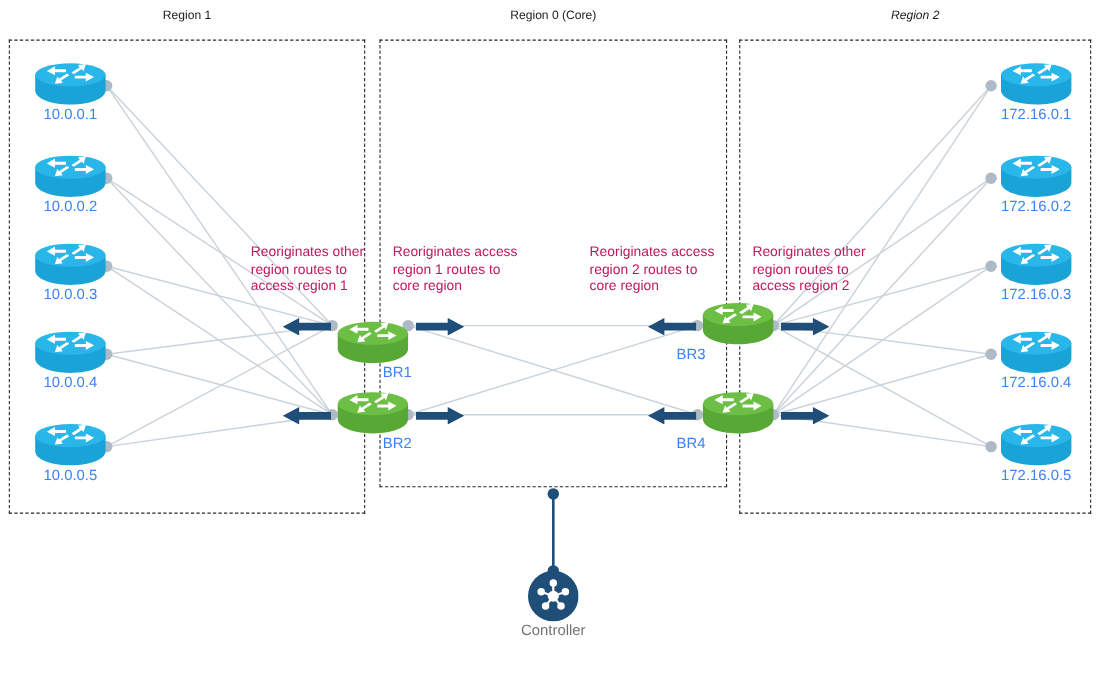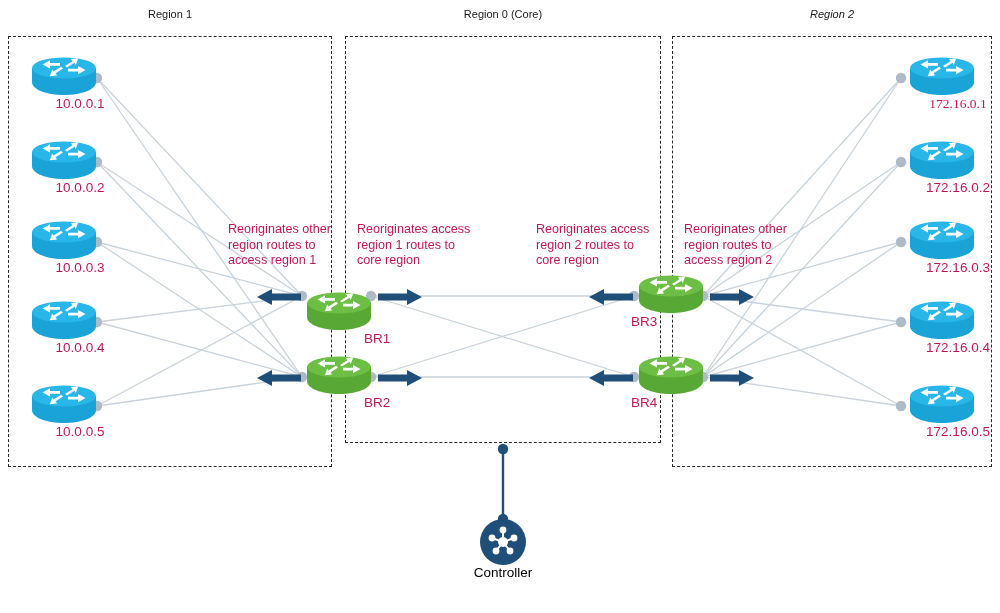--- a/index.html
+++ b/index.html
@@ -2,24 +2,24 @@
 <html><head>
 <meta charset="utf-8">
 <style>
   html,body{margin:0;padding:0;background:#ffffff;}
   body{width:1000px;height:613px;font-family:"Liberation Sans","DejaVu Sans",sans-serif;}
   #stage{position:relative;width:1000px;height:613px;overflow:hidden;background:#fff;}
   #wires{position:absolute;left:0;top:0;width:1000px;height:613px;}
   .region-title{position:absolute;font-size:11px;color:#1a1a1a;text-align:center;white-space:nowrap;}
   .region-box{position:absolute;border:1.6px dashed #2a2a2a;box-sizing:border-box;background:transparent;}
   .node{position:absolute;}
-  .node .label{position:absolute;left:50%;transform:translateX(-50%);top:40px;font-size:13.5px;color:#be185d;white-space:nowrap;margin-left:16px;}
+  .node .label{position:absolute;left:50%;transform:translateX(-50%);top:40px;font-size:13.5px;color:#3b82f6;white-space:nowrap;}
   .node.br .label{position:absolute;left:auto;transform:none;}
   .annot{position:absolute;font-size:12.6px;line-height:15.6px;color:#be185d;white-space:pre-line;}
-  .ctrl-label{position:absolute;font-size:13.5px;color:#000000;left:50%;transform:translateX(-50%);top:46px;white-space:nowrap;}
+  .ctrl-label{position:absolute;font-size:13.5px;color:#737373;left:50%;transform:translateX(-50%);top:46px;white-space:nowrap;}
   svg{display:block;}
 </style>
 </head>
 <body>
 
 <div id="stage">
 
   <svg id="wires" viewBox="0 0 1000 613">
       <line x1="97" y1="78" x2="302" y2="296" stroke="#C9D3DB" stroke-width="1.3"></line>
       <line x1="97" y1="78" x2="302" y2="377" stroke="#C9D3DB" stroke-width="1.3"></line>
@@ -135,21 +135,21 @@
           <ellipse cx="34" cy="12" rx="32" ry="10.5" fill="#29B6E8"></ellipse>
           <g fill="#ffffff">
             <path d="M30,7 L20,7 L20,4.2 L12.5,8.6 L20,12.4 L20,9.7 L30,9.7 Z"></path>
             <path d="M38,15.4 L48,15.4 L48,18.2 L55.5,13.9 L48,10.1 L48,12.8 L38,12.8 Z"></path>
             <path d="M31,10.8 L23.5,15.6 L22.2,13.4 L19.8,20.2 L27,19.4 L25.6,17.2 L33,12.5 Z"></path>
             <path d="M37,11.6 L44.5,6.8 L45.8,9.0 L48.2,2.2 L41,3.0 L42.4,5.2 L35,9.9 Z"></path>
           </g>
         </svg>
         <div class="label">10.0.0.5</div>
       </div>
-      <div class="node" style="left: 908px; top: 56px; width: 68px; height: 42px; font-family: Liberation Serif, serif;">
+      <div class="node" style="left: 908px; top: 56px; width: 68px; height: 42px;">
         <svg width="68" height="42" viewBox="0 0 68 42">
           <path d="M2,12 L2,26 C2,33.5 16.3,39 34,39 C51.7,39 66,33.5 66,26 L66,12 Z" fill="#1AA3D6"></path>
           <ellipse cx="34" cy="12" rx="32" ry="10.5" fill="#29B6E8"></ellipse>
           <g fill="#ffffff">
             <path d="M30,7 L20,7 L20,4.2 L12.5,8.6 L20,12.4 L20,9.7 L30,9.7 Z"></path>
             <path d="M38,15.4 L48,15.4 L48,18.2 L55.5,13.9 L48,10.1 L48,12.8 L38,12.8 Z"></path>
             <path d="M31,10.8 L23.5,15.6 L22.2,13.4 L19.8,20.2 L27,19.4 L25.6,17.2 L33,12.5 Z"></path>
             <path d="M37,11.6 L44.5,6.8 L45.8,9.0 L48.2,2.2 L41,3.0 L42.4,5.2 L35,9.9 Z"></path>
           </g>
         </svg>

